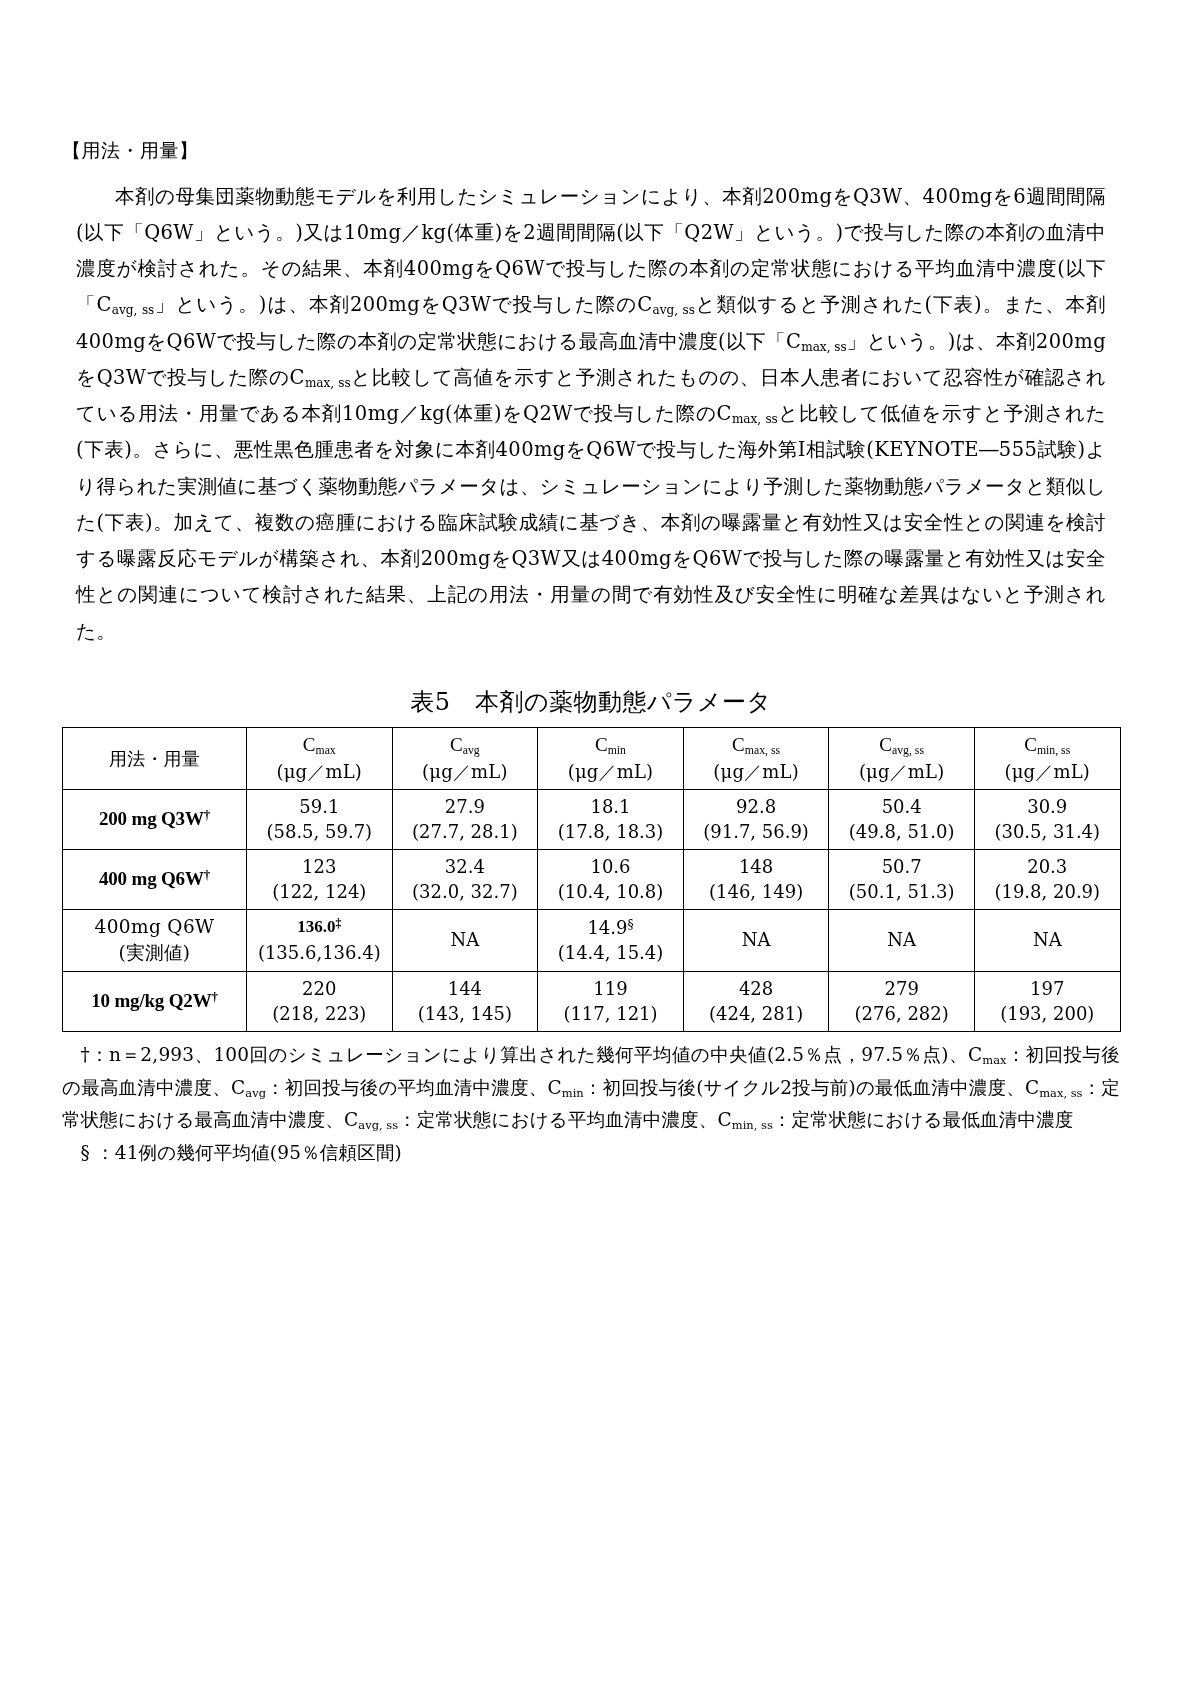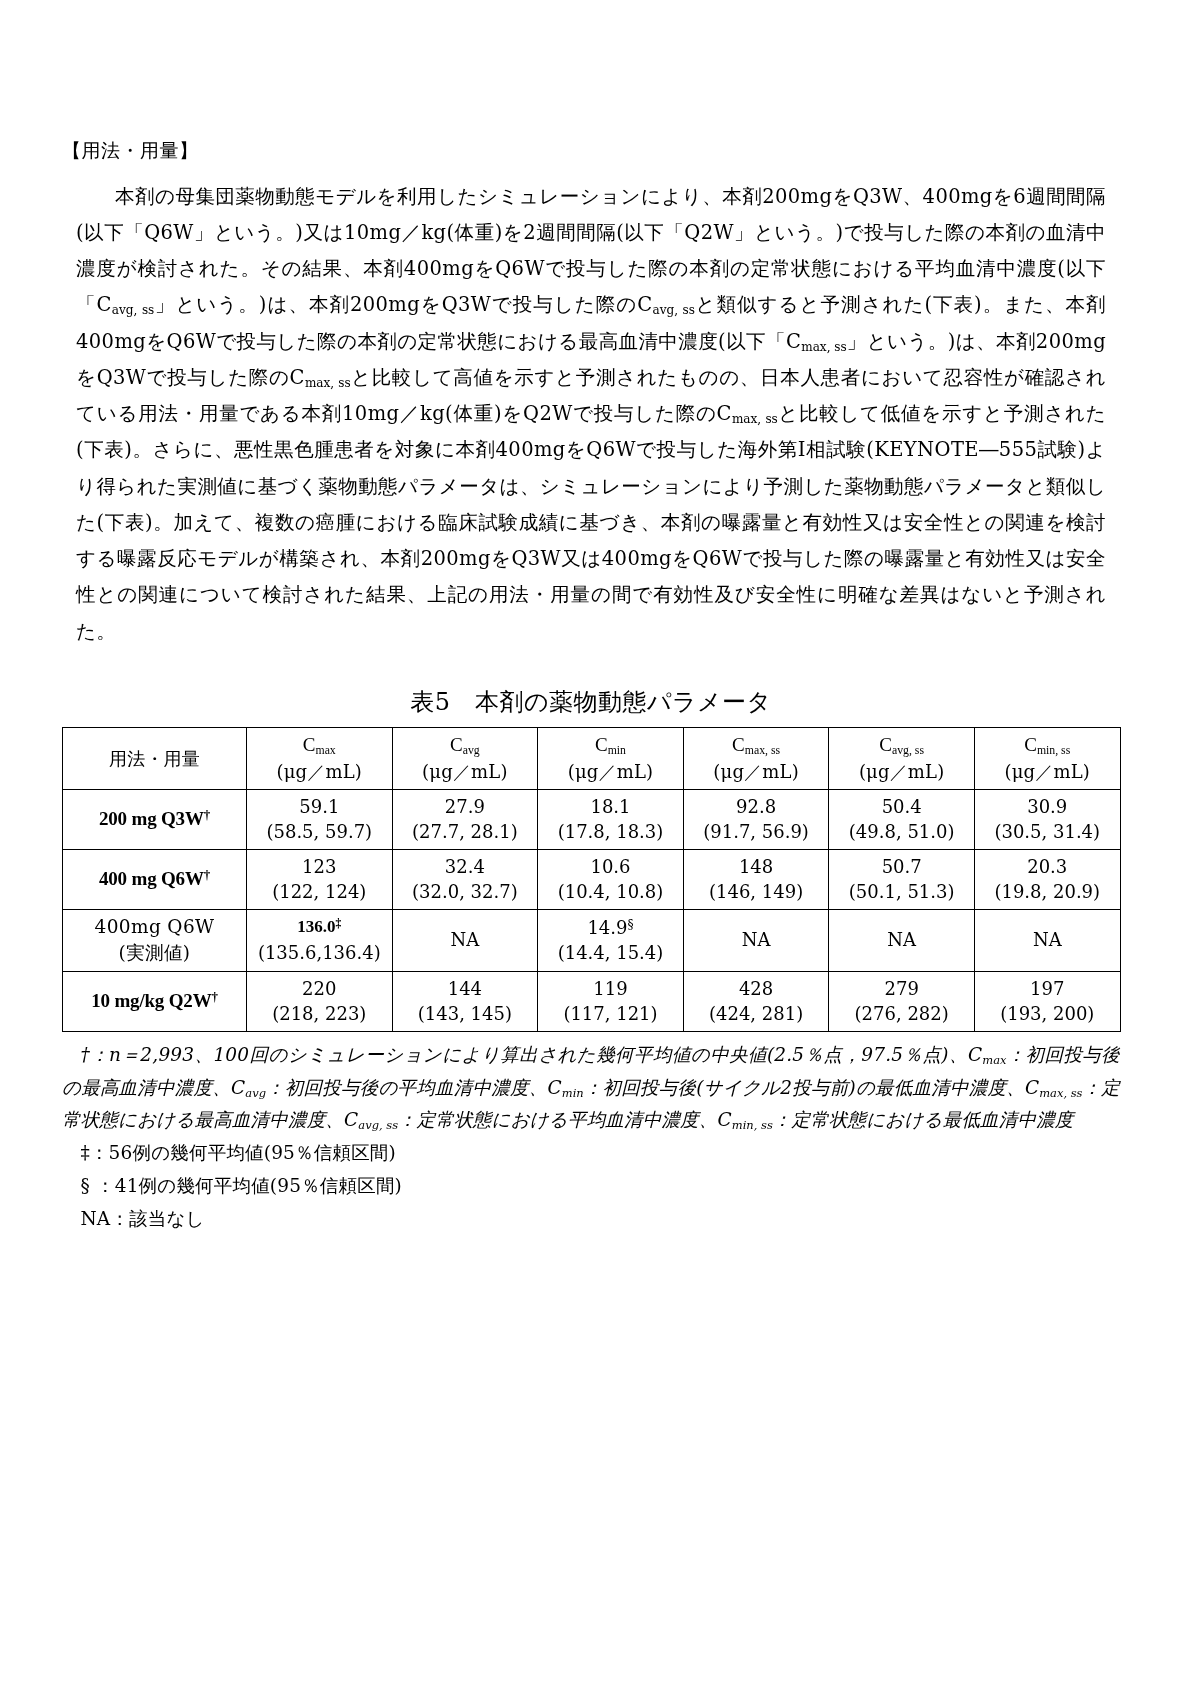--- a/index.html
+++ b/index.html
@@ -101,21 +101,20 @@
     margin-top: 7px;
     font-size: 18.5px;
     line-height: 1.78;
     letter-spacing: 0.01em;
   }
   .fn-block {
     text-align: justify;
     text-justify: inter-character;
     text-indent: 1em;
     margin: 0;
-    font-style: italic;
   }
   .fn-line {
     text-indent: 1em;
     margin: 0;
   }
   .hdr-sym {
     display: block;
     font-family: "Liberation Serif", "DejaVu Serif", serif;
     font-size: 19px;
   }
@@ -296,18 +295,16 @@
         <td>
           <span class="val-main">197</span>
           <span class="val-ci nowrap">(193,  200)</span>
         </td>
       </tr>
     </tbody>
   </table>
 
   <div class="footnotes">
     <p class="fn-block">†：n＝2,993、100回のシミュレーションにより算出された幾何平均値の中央値(2.5％点，97.5％点)、C<sub>max</sub>：初回投与後の最高血清中濃度、C<sub>avg</sub>：初回投与後の平均血清中濃度、C<sub>min</sub>：初回投与後(サイクル2投与前)の最低血清中濃度、C<sub>max, ss</sub>：定常状態における最高血清中濃度、C<sub>avg, ss</sub>：定常状態における平均血清中濃度、C<sub>min, ss</sub>：定常状態における最低血清中濃度</p>
-    <p class="fn-line">‡：56例の幾何平均値(95％信頼区間)</p>
     <p class="fn-line">§ ：41例の幾何平均値(95％信頼区間)</p>
-    <p class="fn-line">NA：該当なし</p>
   </div>
 
 </div>
 
 </body></html>

